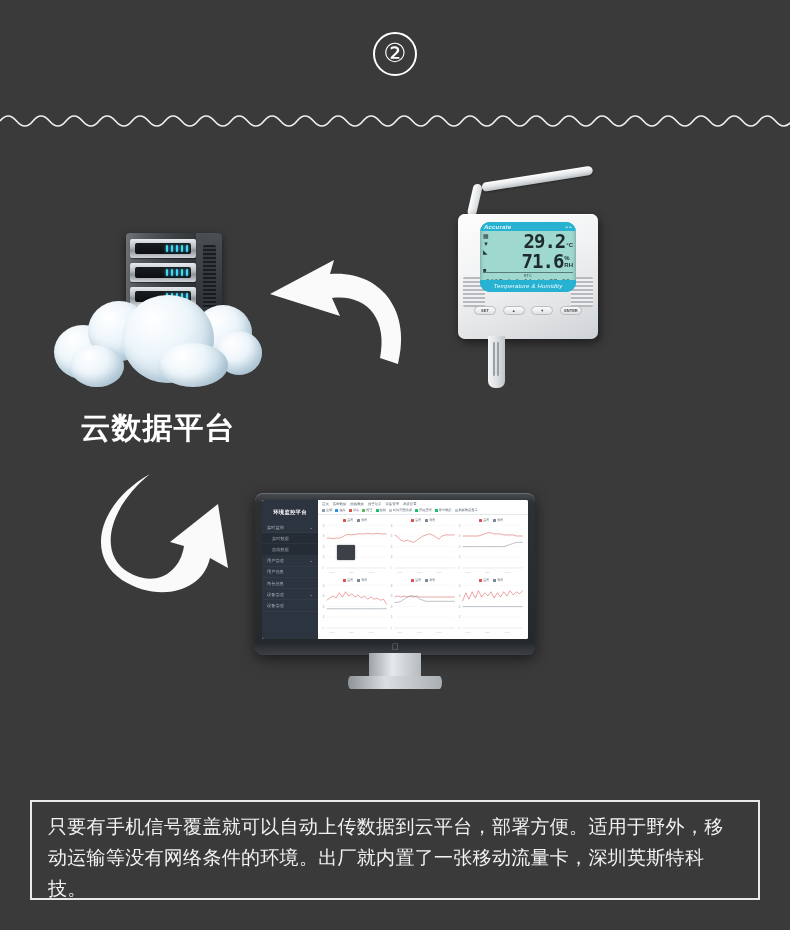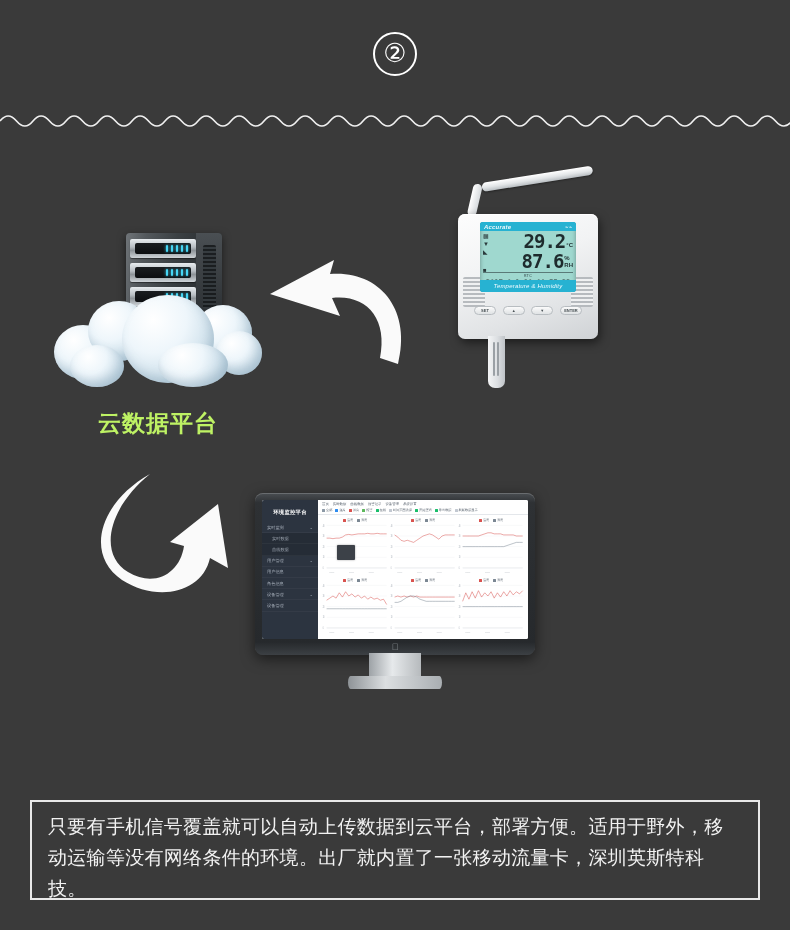--- a/index.html
+++ b/index.html
@@ -71,21 +71,21 @@
     box-shadow:0 0 3px #46d6f5; border-radius:1px;
   }
   .clouds { position:absolute; left:0; top:58px; width:220px; height:110px; }
   .puff {
     position:absolute; border-radius:50%;
     background:radial-gradient(circle at 34% 28%,#ffffff 0%,#eef6fb 38%,#c8dce8 75%,#a9c4d4 100%);
     box-shadow:inset -4px -6px 10px rgba(120,150,170,.35);
   }
   .lbl-cloud {
     position:absolute; left:0; top:183px; width:220px; text-align:center;
-    font-size:23px; font-weight:700; color:#bef264; letter-spacing:1px;
+    font-size:30px; font-weight:700; color:#ffffff; letter-spacing:1px;
   }
 
   
   .arrow-1 { position:absolute; left:262px; top:252px; width:150px; height:115px; }
   .arrow-2 { position:absolute; left:92px; top:468px; width:145px; height:125px; }
 
   
   .device { position:absolute; left:440px; top:172px; width:175px; height:220px; }
   .antenna {
     position:absolute; left:20px; top:2px; width:130px; height:50px;
@@ -107,21 +107,21 @@
     border-radius:7px;
     box-shadow:2px 4px 10px rgba(0,0,0,.5), inset 0 1px 0 #fff;
   }
   .grille { position:absolute; top:63px; width:22px; height:30px;
     background:repeating-linear-gradient(180deg,#b4b8bc 0 2px,#f0f1f2 2px 4px);
     border-radius:2px; opacity:.95; }
   .grille.l { left:5px; } .grille.r { right:5px; }
   .lcd {
     position:absolute; left:22px; top:8px; width:96px; height:70px;
     background:linear-gradient(180deg,#2bb8d6 0%,#2bb8d6 10%,#9fd8cf 11%,#9fd8cf 84%,#2bb8d6 85%,#2bb8d6 100%);
-    border-radius:3px; overflow:hidden;
+    border-radius:10px; overflow:hidden;
     box-shadow:inset 0 0 4px rgba(0,0,0,.35);
   }
   .lcd-top {
     position:absolute; left:0; top:0; width:100%; height:9px;
     background:#27b2d2; display:flex; align-items:center;
     justify-content:space-between; padding:0 4px;
   }
   .lcd-brand { font-size:6px; font-style:italic; font-weight:700; color:#eaf7fb; letter-spacing:.2px; }
   .lcd-logo { font-size:6px; color:#d8f0f7; font-style:italic; }
   .lcd-main { position:absolute; left:0; top:9px; right:0; bottom:18px; padding:0 3px; }
@@ -363,21 +363,21 @@
           </div>
 
           <div class="lcd-row temp">
             <span class="lcd-val">29.2</span>
             <span class="lcd-unit-stack">
               <span class="lcd-unit">°C</span>
             </span>
           </div>
 
           <div class="lcd-row hum">
-            <span class="lcd-val">87.6</span>
+            <span class="lcd-val">71.6</span>
             <span class="lcd-unit-stack">
               <span class="lcd-unit">%</span>
               <span class="lcd-unit">RH</span>
             </span>
           </div>
 
           <div class="lcd-sep"></div>
           <div class="lcd-mini">RTC</div>
           <div class="lcd-time">2017.0.1.10 00:55:33</div>
         </div>

